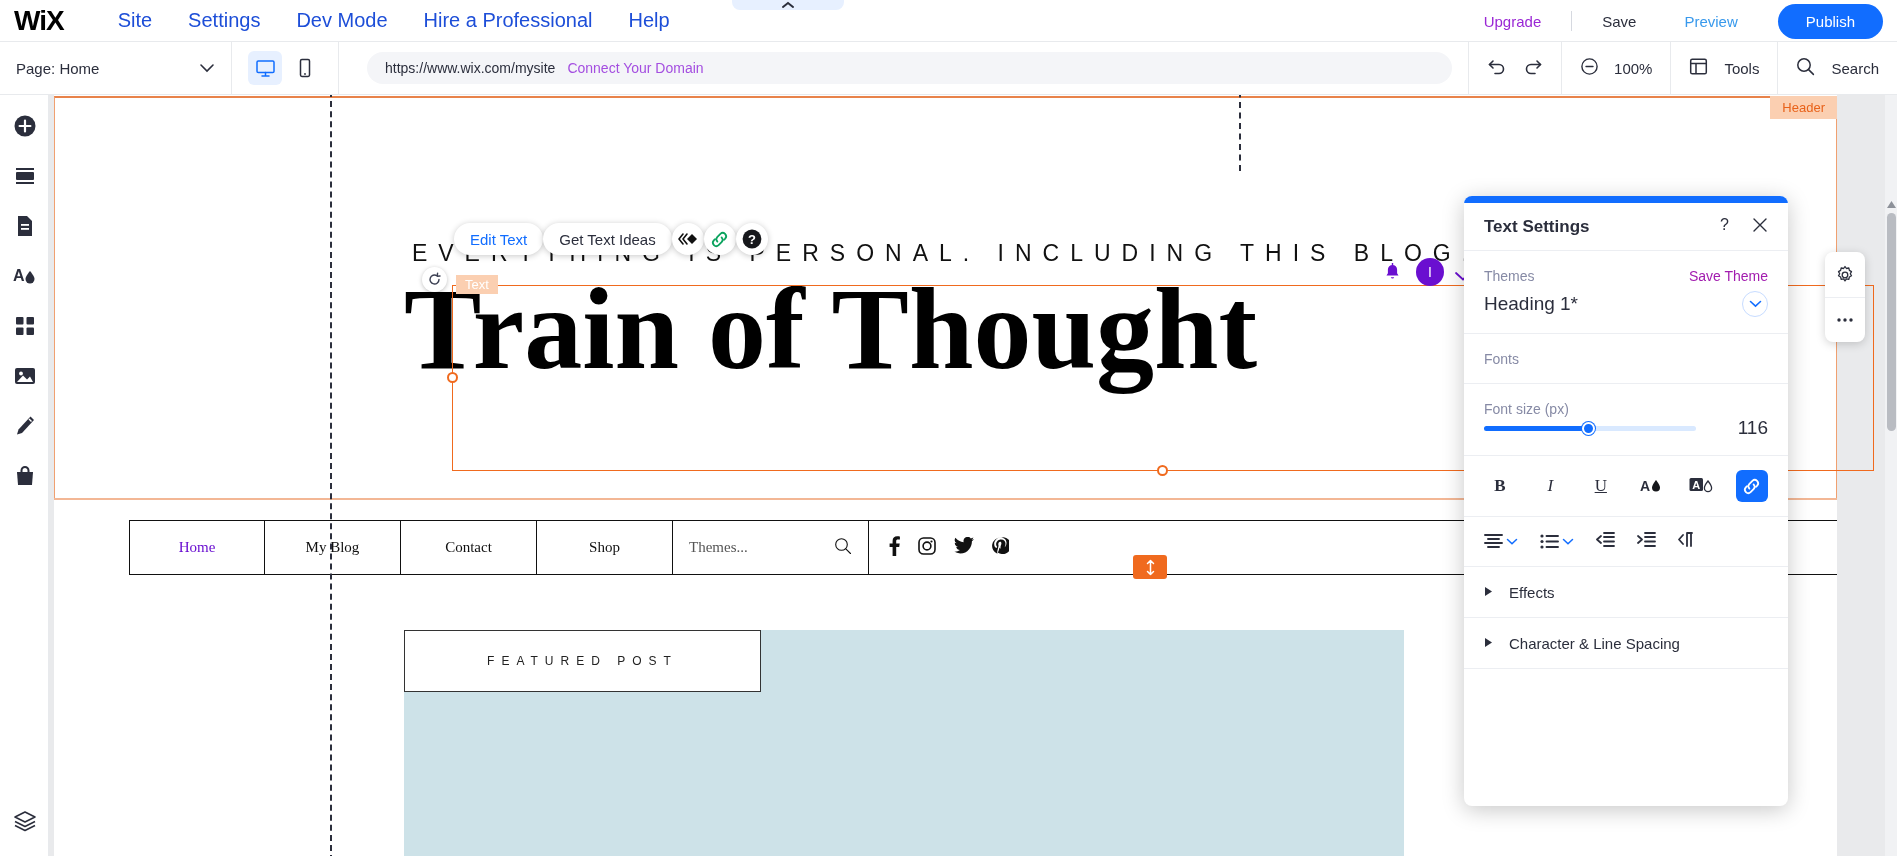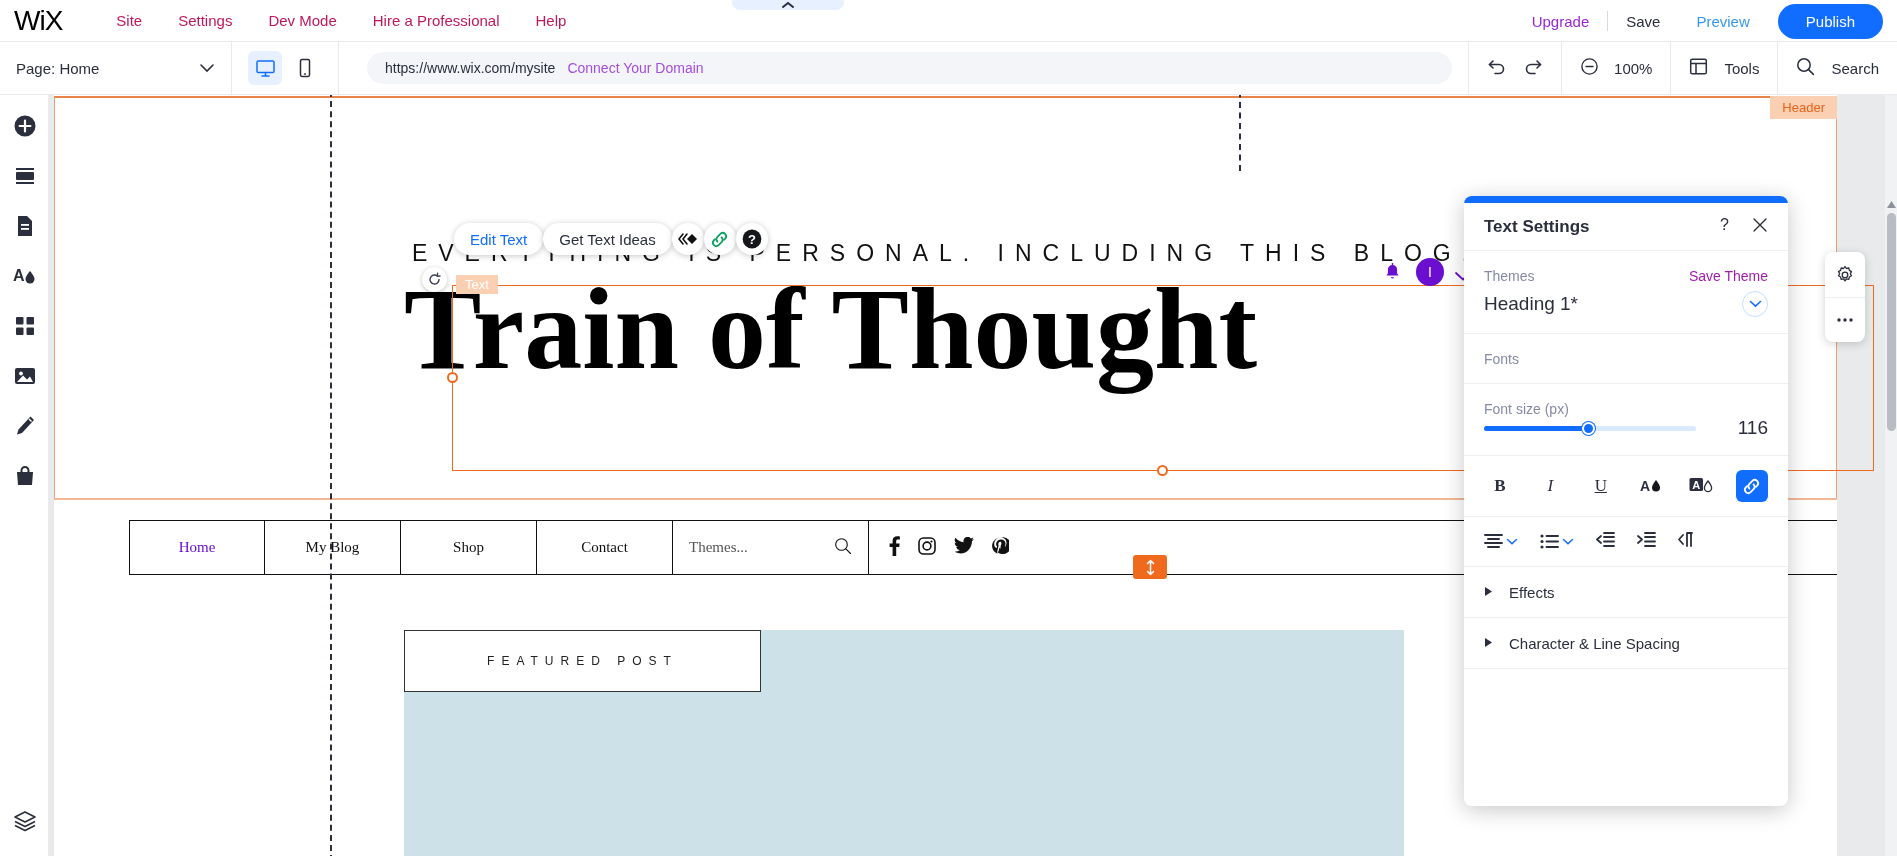--- a/index.html
+++ b/index.html
@@ -12,31 +12,31 @@
   #app { position: relative; width: 1897px; height: 856px; }
 
   
   .topbar {
     position: absolute; left: 0; top: 0; width: 1897px; height: 42px;
     background: #fff; border-bottom: 1px solid #e8eaed;
     display: flex; align-items: center;
   }
   .wix-logo {
     margin-left: 14px; margin-right: 36px;
-    font-size: 28px; font-weight: 400; letter-spacing: -1px;
+    font-size: 28px; font-weight: 700; letter-spacing: -1px;
     color: #000; font-family: "Liberation Sans", sans-serif;
   }
   .topmenu { display: flex; align-items: center; gap: 0px; }
   .topmenu-item {
-    font-size: 15px; color: #be185d; padding: 6px 18px; cursor: pointer;
+    font-size: 20px; color: #1d4ed8; padding: 6px 18px; cursor: pointer;
     white-space: nowrap;
   }
   .topbar-right {
     position: absolute; right: 14px; top: 0; height: 42px;
-    display: flex; align-items: center; gap: 0px;
+    display: flex; align-items: center; gap: 12px;
   }
   .upgrade-link { font-size: 15px; color: #9a27d5; padding: 0 18px; cursor: pointer; }
   .vdiv { width: 1px; height: 20px; background: #d6d9e0; }
   .save-link { font-size: 15px; color: #2b2e3c; padding: 0 18px; cursor: pointer; }
   .preview-link { font-size: 15px; color: #3899ec; padding: 0 18px; cursor: pointer; }
   .publish-btn {
     background: #116dff; color: #fff; font-size: 15px;
     border-radius: 20px; padding: 9px 28px; margin-left: 10px;
     cursor: pointer; border: none;
   }
@@ -509,22 +509,22 @@
       <div class="avatar-circle">I</div>
       <span class="chev-purple">
         <svg width="18" height="11" viewBox="0 0 18 11">
             <path d="M2 2 L9 8.5 L16 2" stroke="#6a0fd0" stroke-width="1.8" fill="none" stroke-linecap="round"></path>
           </svg>
       </span>
 
       <div class="sitenav">
         <div class="nav-item first active" style="width:136px">Home</div>
         <div class="nav-item" style="width:136px">My Blog</div>
+        <div class="nav-item" style="width:136px">Contact</div>
         <div class="nav-item" style="width:136px">Shop</div>
-        <div class="nav-item" style="width:136px">Contact</div>
         <div class="nav-search" style="width:196px">
           <span>Themes...</span>
           <span>
             <svg width="18" height="18" viewBox="0 0 18 18">
               <circle cx="7.5" cy="7.5" r="5.8" stroke="#111" stroke-width="1.1" fill="none"></circle>
               <path d="M11.8 11.8 L16.5 16.5" stroke="#111" stroke-width="1.1" stroke-linecap="round"></path>
             </svg>
           </span>
         </div>
         <div class="nav-social">

